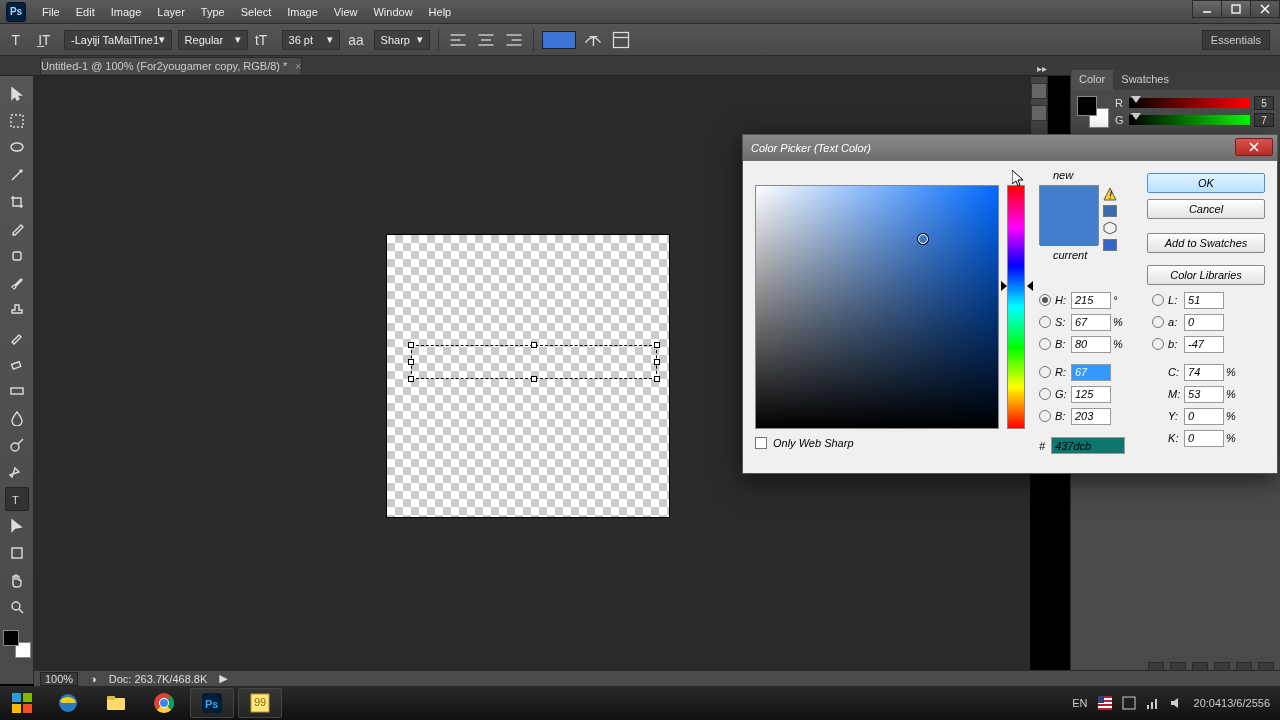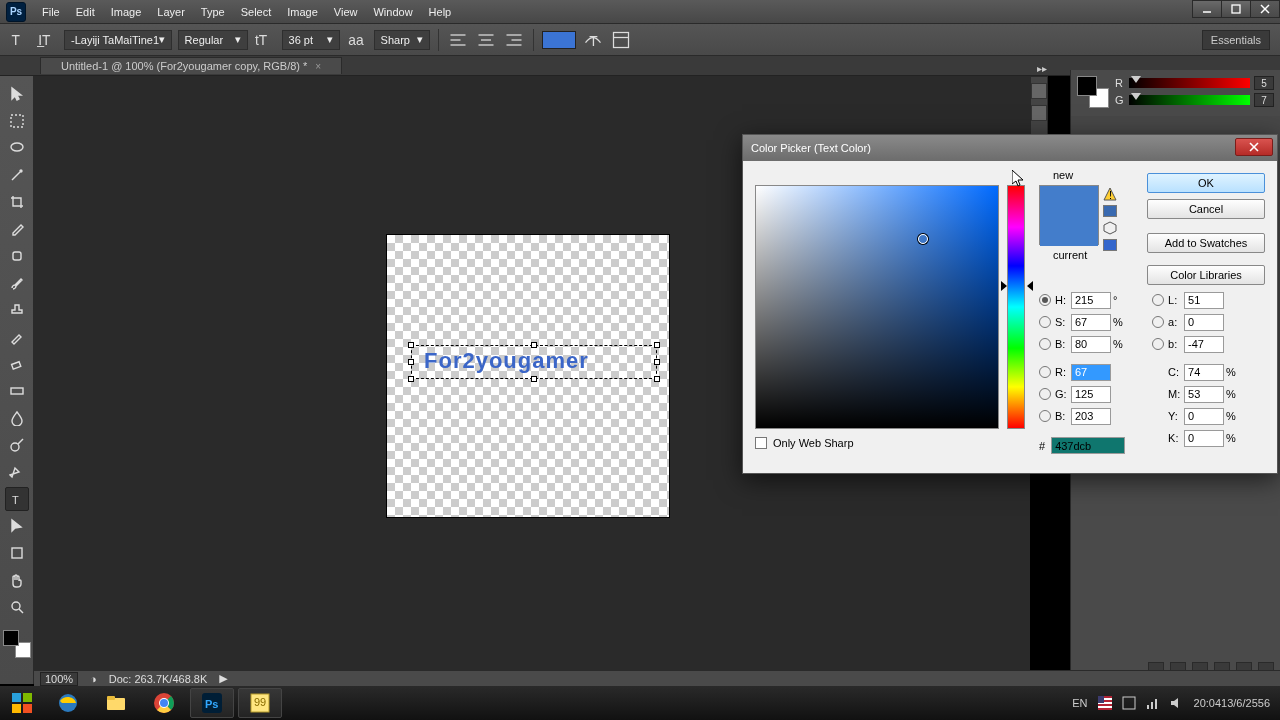--- a/index.html
+++ b/index.html
@@ -24,21 +24,21 @@
 .opt-btn{width:22px;height:22px;display:flex;align-items:center;justify-content:center;border:1px solid transparent;border-radius:2px;}
 .color-swatch-opt{width:34px;height:18px;background:#3b74d4;border:1px solid #222;}
 .commit-x{color:#888;}
 .commit-check{color:#888;}
 
 
 .workspace-tab { position:absolute; right:10px; top:30px; height:20px; background:#3a3a3a; border:1px solid #2a2a2a; color:#ccc; display:flex; align-items:center; padding:0 8px;}
 
 
 .doctab-bar { height:20px; background:#3a3a3a; border-bottom:1px solid #222; display:flex; align-items:center; padding-left:40px;}
-.doctab { background:#4a4a4a; color:#ccc; padding:2px 20px; border:1px solid #2a2a2a; border-bottom:none; display:flex; align-items:flex-end; gap:8px;}
+.doctab { background:#4a4a4a; color:#ccc; padding:2px 0; border:1px solid #2a2a2a; border-bottom:none; display:flex; align-items:flex-end; gap:8px;}
 .doctab-x{color:#999;font-size:10px;}
 
 
 .stage-wrap { position:absolute; left:34px; top:76px; right:250px; bottom:36px; background:#2a2a2a;}
 .canvas { position:absolute; left:352px; top:158px; width:284px; height:284px; background:#fff;
   background-image:
    linear-gradient(45deg,#ccc 25%,transparent 25%),
    linear-gradient(-45deg,#ccc 25%,transparent 25%),
    linear-gradient(45deg,transparent 75%,#ccc 75%),
    linear-gradient(-45deg,transparent 75%,#ccc 75%);
@@ -92,21 +92,21 @@
 
 .taskbar{position:absolute;left:0;right:0;bottom:0;height:34px;background:linear-gradient(#2a2a2a,#111);display:flex;align-items:center;}
 .start{width:44px;height:34px;display:flex;align-items:center;justify-content:center;}
 .tb-icon{width:44px;height:30px;margin:0 2px;border:1px solid transparent;border-radius:2px;display:flex;align-items:center;justify-content:center;}
 .tb-icon.running{background:rgba(255,255,255,.07);border-color:#444;}
 .tray{margin-left:auto;display:flex;align-items:center;gap:10px;color:#ccc;padding-right:10px;}
 .tray .clock{display:flex;flex-direction:row;align-items:flex-end;font-size:10px;line-height:11px;}
 .tray-ico{width:14px;height:14px;}
 
 
-.dialog{position:absolute;left:742px;top:134px;width:536px;height:340px;background:#f0f0f0;border:1px solid #555;box-shadow:0 6px 24px rgba(0,0,0,.6);}
+.dialog{position:absolute;left:742px;top:134px;width:536px;height:340px;background:#f0f0f0;border:1px solid #555;box-shadow:0 6px 24px rgba(0,0,0,.6);font-style:italic;}
 .dlg-title{height:26px;background:linear-gradient(#8a8a8a,#6c6c6c);color:#fff;display:flex;align-items:center;padding:0 8px;position:relative;}
 .dlg-close{position:absolute;right:4px;top:3px;width:38px;height:18px;background:linear-gradient(#d9534f,#b52b27);border:1px solid #7a1d1a;border-radius:2px;color:#fff;display:flex;align-items:center;justify-content:center;}
 .dlg-body{position:relative;padding:10px;height:314px;}
 .sv-field{position:absolute;left:12px;top:24px;width:244px;height:244px;background:linear-gradient(to top,#000,transparent),linear-gradient(to right,#fff,hsl(215,100%,50%));border:1px solid #888;}
 .sv-cursor{position:absolute;width:10px;height:10px;border:1px solid #fff;border-radius:50%;box-shadow:0 0 0 1px #000;left:162px;top:48px;}
 .hue-strip{position:absolute;left:264px;top:24px;width:18px;height:244px;border:1px solid #888;background:linear-gradient(to bottom,#f00 0%,#f0f 17%,#00f 33%,#0ff 50%,#0f0 67%,#ff0 83%,#f00 100%);}
 .hue-arrow{position:absolute;left:258px;width:0;height:0;border-top:5px solid transparent;border-bottom:5px solid transparent;border-left:6px solid #000;}
 .hue-arrow.r{left:284px;border-left:none;border-right:6px solid #000;}
 .prev-box{position:absolute;left:296px;top:24px;width:60px;height:60px;border:1px solid #888;}
 .prev-box .new{height:30px;background:#437dcb;}
@@ -275,21 +275,20 @@
 <div class="doctab-bar">
   <div class="doctab">
     <span>Untitled-1 @ 100% (For2yougamer copy, RGB/8) *</span>
     <span class="doctab-x">×</span>
   </div>
 </div>
 
 <div class="stage-wrap">
   <div class="canvas">
     <div class="txt-bbox">
-      <span class="tlabel">For2yougamer</span>
       <div class="handle hTL"></div>
       <div class="handle hT"></div>
       <div class="handle hTR"></div>
       <div class="handle hL"></div>
       <div class="handle hR"></div>
       <div class="handle hBL"></div>
       <div class="handle hB"></div>
       <div class="handle hBR"></div>
     </div>
   </div>
@@ -405,20 +404,24 @@
     </div>
 </div>
 
 <div class="dock-mini">
   <div class="arrows">▸▸</div>
   <div class="dock-icon"></div>
   <div class="dock-icon"></div>
 </div>
 
 <div class="rpanels">
+  <div class="rpanel-tabs">
+    <div class="rpanel-tab active">Color</div>
+    <div class="rpanel-tab">Swatches</div>
+  </div>
   <div class="color-panel">
     <div class="cp-swatch">
         <div class="bg"></div>
         <div class="fg"></div>
       </div>
     <div class="sliders">
       <div class="srow">
           <span class="lab">R</span>
           <div class="track r">
             <div class="thumb"></div>

